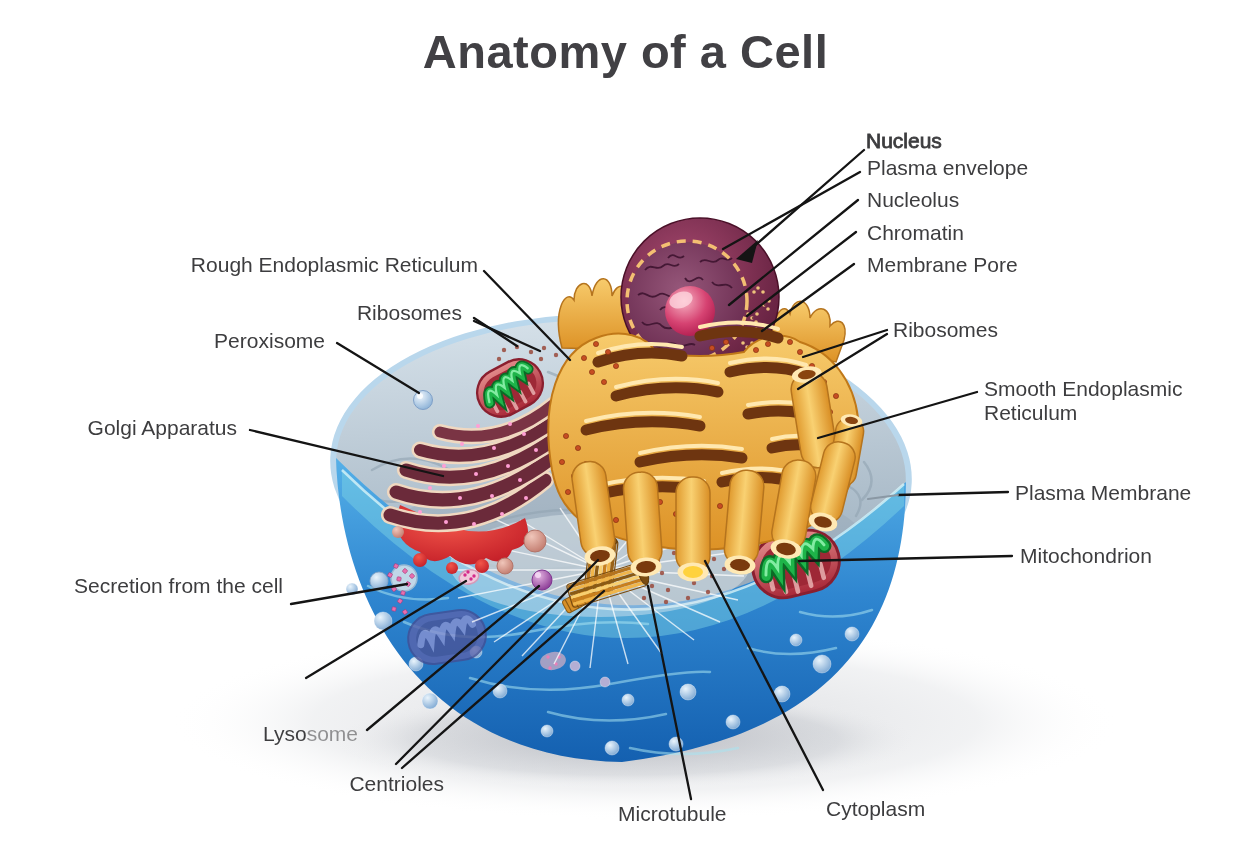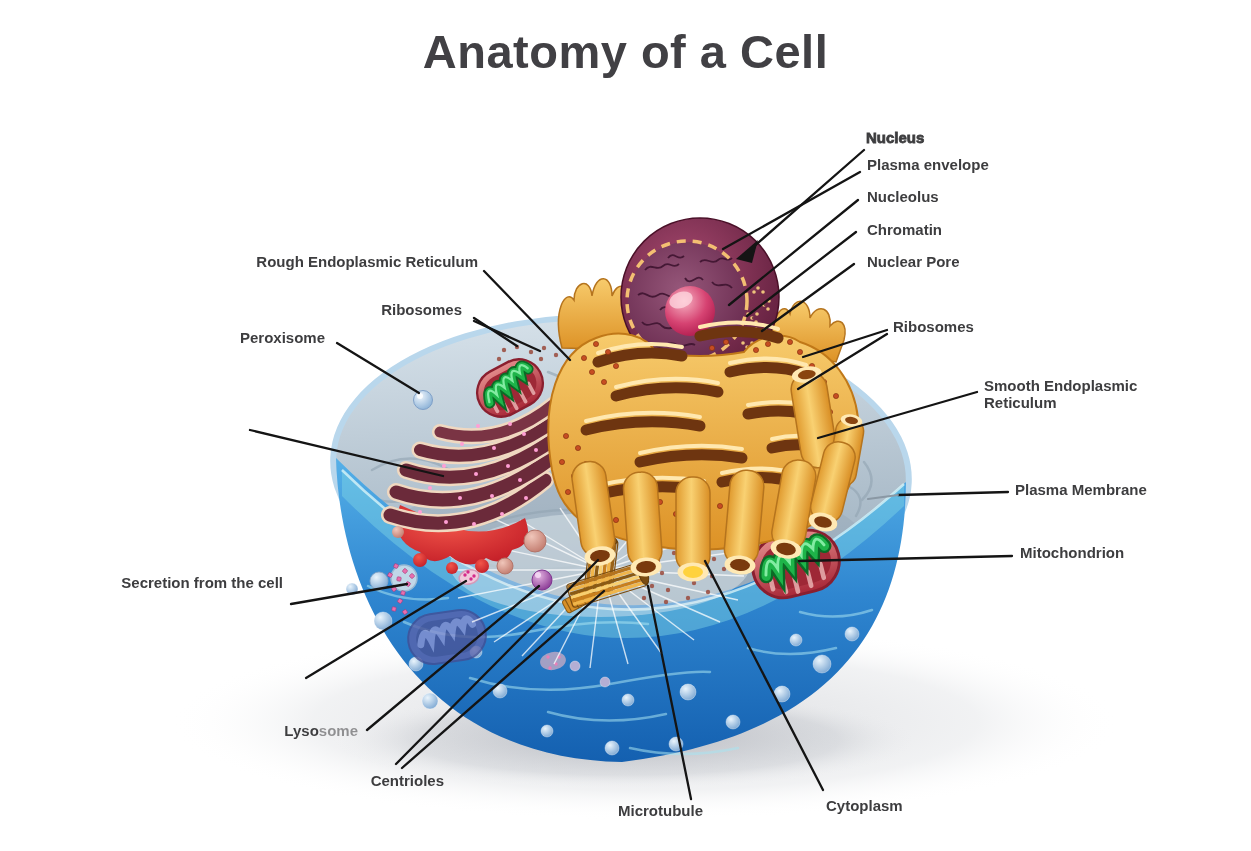--- a/index.html
+++ b/index.html
@@ -1,21 +1,21 @@
 <!DOCTYPE html>
 <html><head>
 <meta charset="utf-8">
 <style>
   html,body{margin:0;padding:0;background:#ffffff;}
   #stage{position:relative;width:1251px;height:851px;background:#ffffff;overflow:hidden;
          font-family:"Liberation Sans","DejaVu Sans",sans-serif;}
   #art{position:absolute;left:0;top:0;}
   .title{position:absolute;left:0;top:24px;width:1251px;text-align:center;
          font-size:47px;font-weight:bold;color:#414044;letter-spacing:0.5px;}
-  .lab{position:absolute;font-size:15px;font-weight:bold;color:#3d3d3f;white-space:pre-line;line-height:1.15;}
+  .lab{position:absolute;font-size:21px;font-weight:normal;color:#3d3d3f;white-space:pre-line;line-height:1.15;}
   .lab.right-col{text-align:left;}
   .lab.left-col{text-align:right;}
   .lab.strong{-webkit-text-stroke:0.8px #3d3d3f;}
   .lab.two-tone{background:linear-gradient(90deg,#3d3d3f 0%,#3d3d3f 47%,#8f8f91 47%,#8f8f91 100%);
                 -webkit-background-clip:text;background-clip:text;color:transparent;}
 </style>
 </head>
 <body>
 
 <div id="stage">
@@ -529,30 +529,31 @@
     <polygon points="736,259 758,240 752,263" fill="#141414" stroke="none"></polygon>
   </g>
 </svg>
 
   <div class="title">Anatomy of a Cell</div>
 
   <div class="lab right-col strong" style="left:866px;top:129px;">Nucleus</div>
   <div class="lab right-col" style="left:867px;top:156px;">Plasma envelope</div>
   <div class="lab right-col" style="left:867px;top:188px;">Nucleolus</div>
   <div class="lab right-col" style="left:867px;top:221px;">Chromatin</div>
-  <div class="lab right-col" style="left:867px;top:253px;">Nuclear Pore</div>
+  <div class="lab right-col" style="left:867px;top:253px;">Membrane Pore</div>
   <div class="lab right-col" style="left:893px;top:318px;">Ribosomes</div>
   <div class="lab right-col" style="left:984px;top:377px;">Smooth Endoplasmic
 Reticulum</div>
   <div class="lab right-col" style="left:1015px;top:481px;">Plasma Membrane</div>
   <div class="lab right-col" style="left:1020px;top:544px;">Mitochondrion</div>
 
   <div class="lab left-col" style="right:773px;top:253px;">Rough Endoplasmic Reticulum</div>
   <div class="lab left-col" style="right:789px;top:301px;">Ribosomes</div>
   <div class="lab left-col" style="right:926px;top:329px;">Peroxisome</div>
+  <div class="lab left-col" style="right:1014px;top:416px;">Golgi Apparatus</div>
   <div class="lab left-col" style="right:968px;top:574px;">Secretion from the cell</div>
   <div class="lab left-col two-tone" style="right:893px;top:722px;">Lysosome</div>
   <div class="lab left-col" style="right:807px;top:772px;">Centrioles</div>
 
   <div class="lab" style="left:618px;top:802px;">Microtubule</div>
   <div class="lab" style="left:826px;top:797px;">Cytoplasm</div>
 
 </div>
 
 </body></html>

